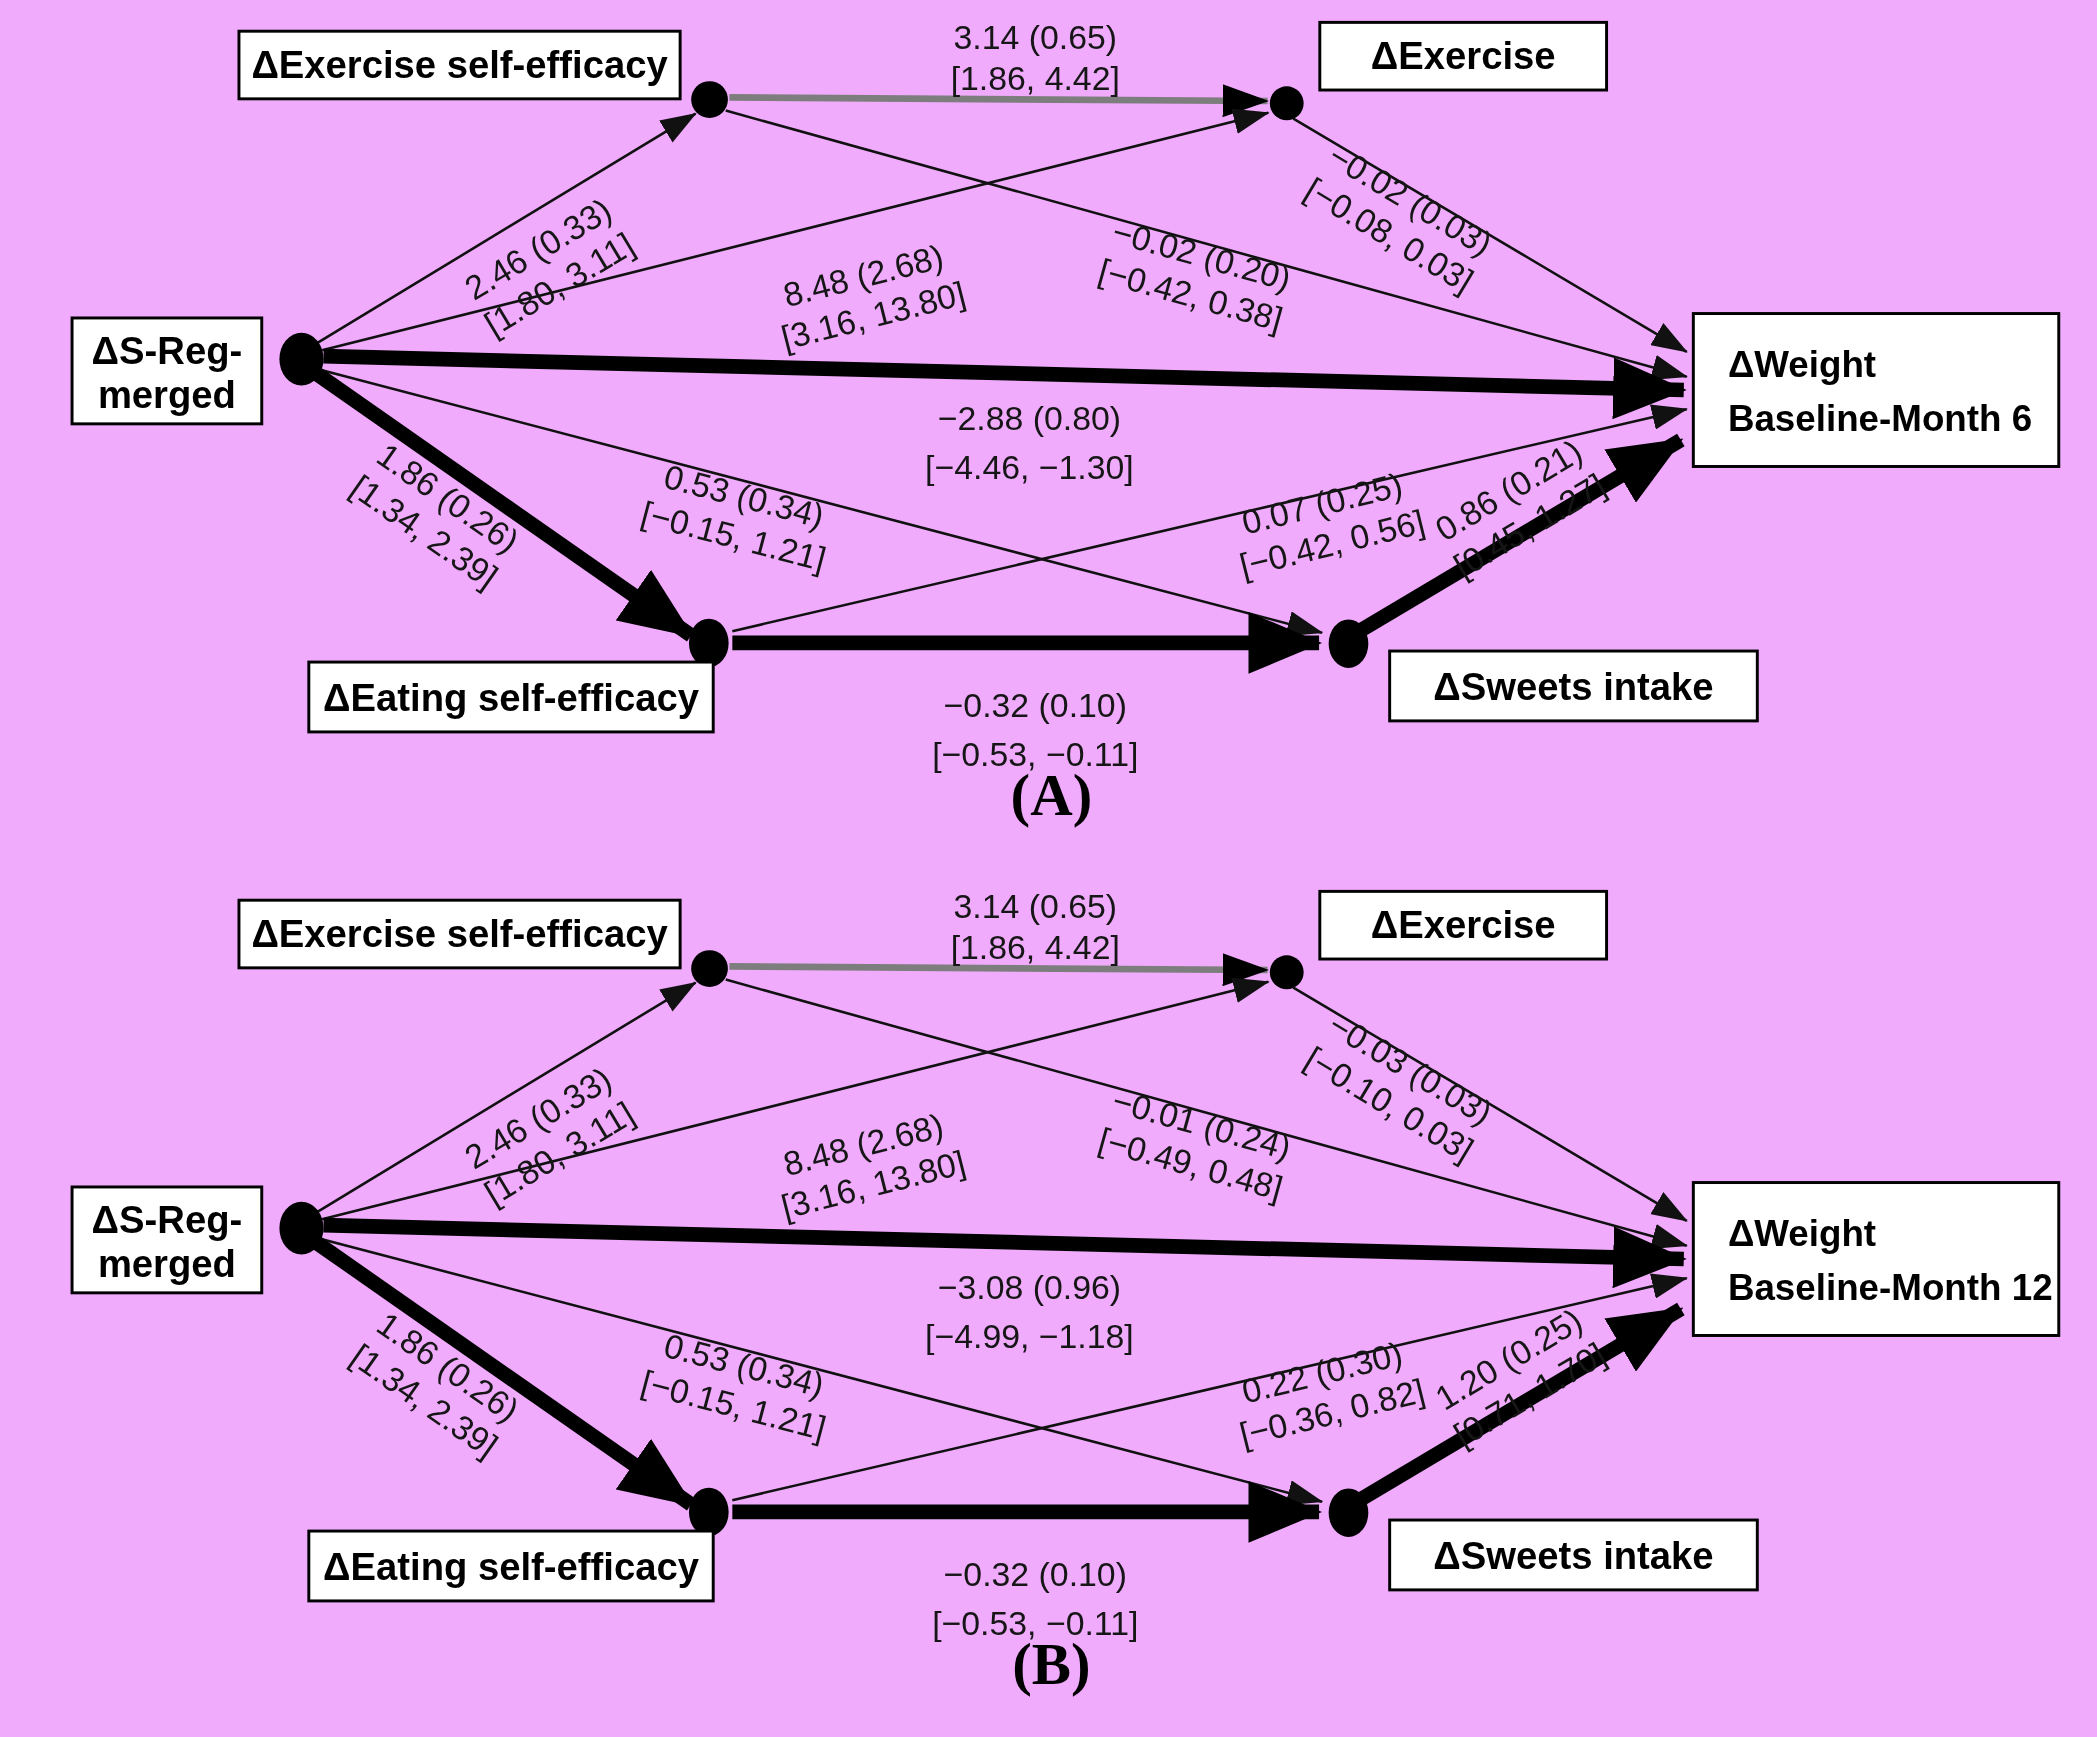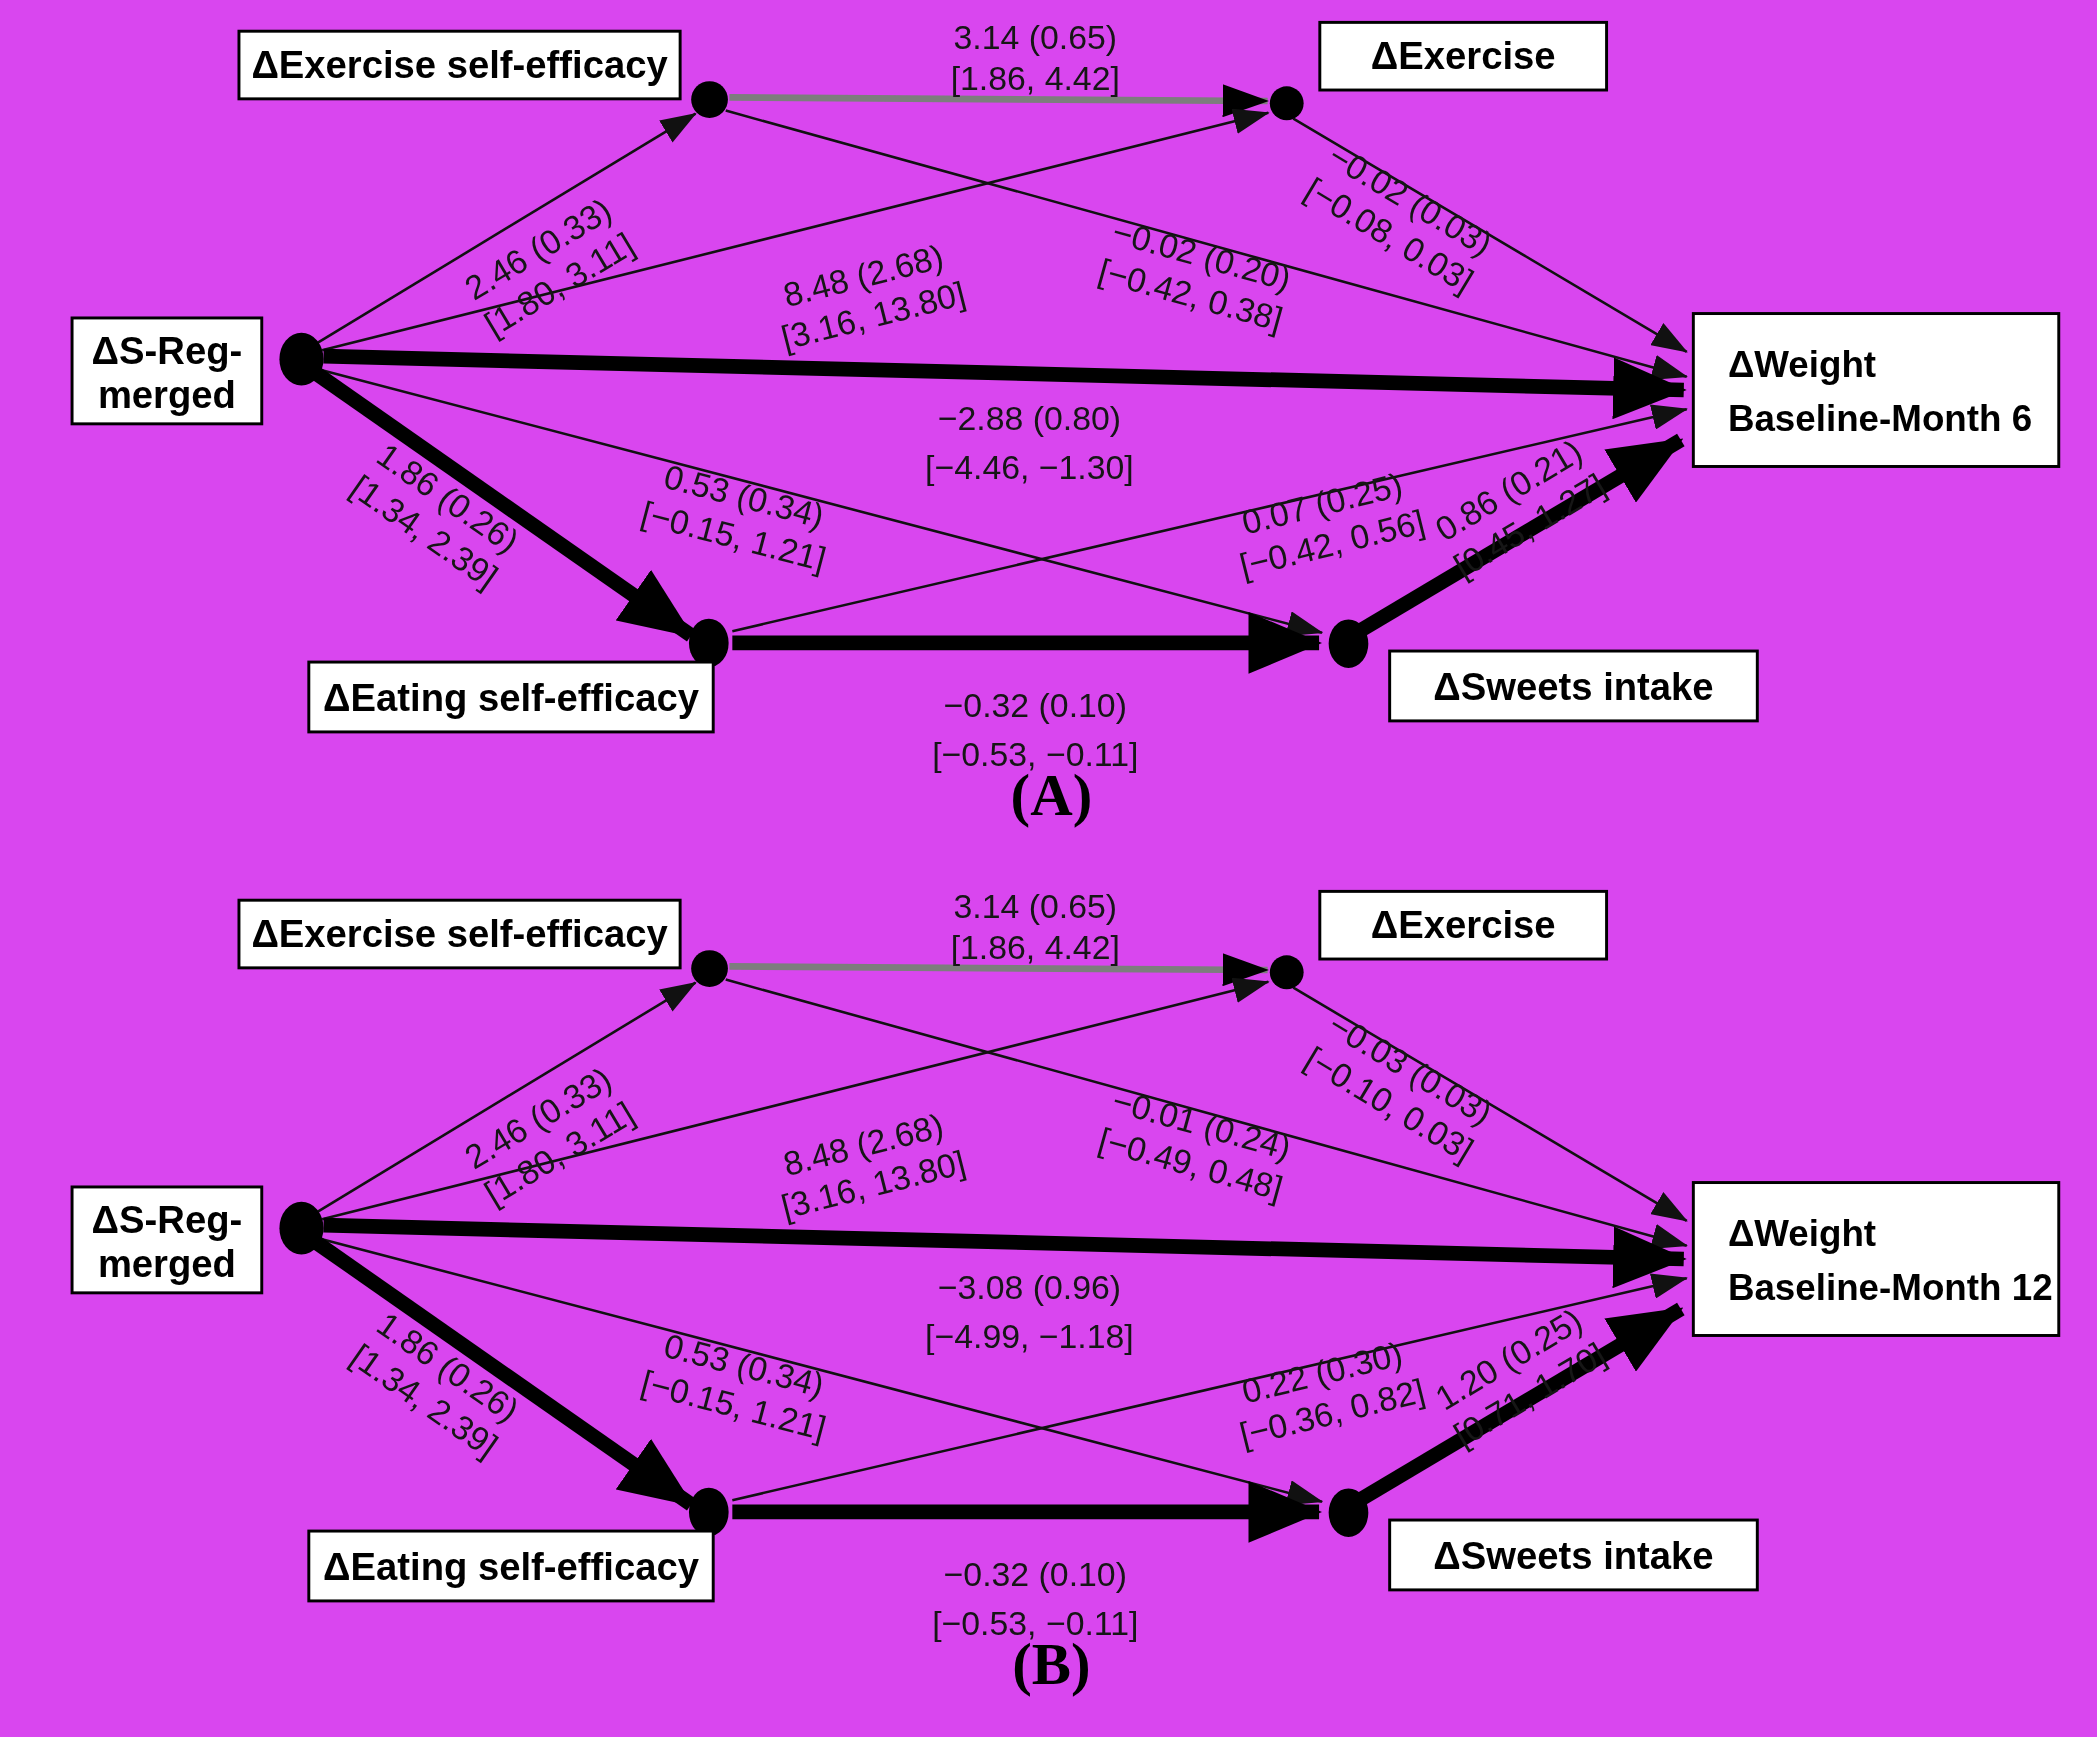--- a/index.html
+++ b/index.html
@@ -4,21 +4,21 @@
 <style>
   html, body {
     margin: 0;
     padding: 0;
     background: #ffffff;
     width: 2097px;
   }
   .figure-wrap {
     width: 2097px;
     height: 1737px;
-    background: #d946ef;
+    background: #f0abfc;
     font-family: "Liberation Sans", sans-serif;
   }
   svg { display: block; }
   .node-box {
     fill: #ffffff;
     stroke: #000000;
     stroke-width: 4;
   }
   .node-label {
     font-family: "Liberation Sans", sans-serif;

